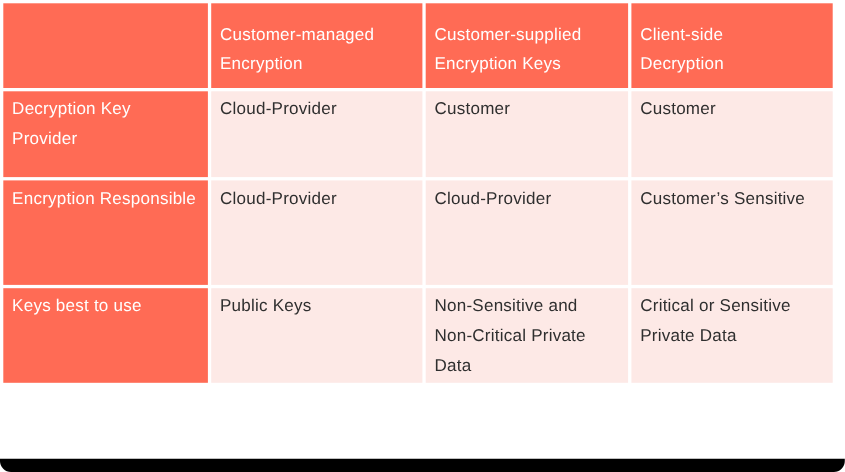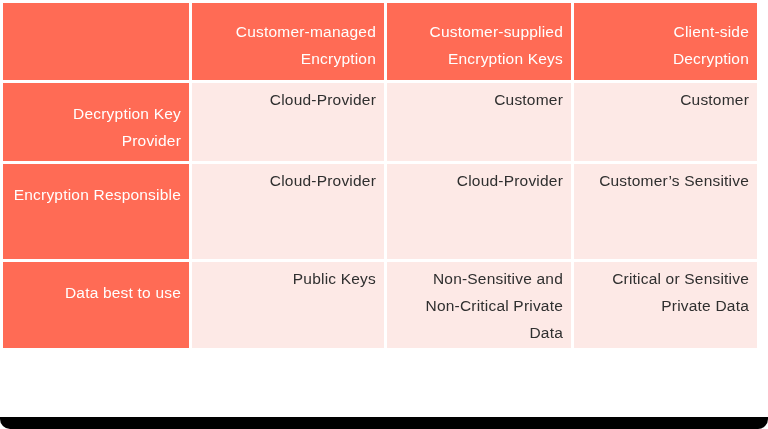--- a/index.html
+++ b/index.html
@@ -24,41 +24,41 @@
   }
   table.cmp{
     border-collapse:separate;
     border-spacing:3px;
     table-layout:fixed;
     width:760px;
     margin:0;
   }
   table.cmp th, table.cmp td{
     box-sizing:border-box;
-    text-align:right;
+    text-align:left;
     font-weight:normal;
     font-size:15.5px;
     line-height:27px;
     letter-spacing:0.2px;
     white-space:pre-line;
     overflow:hidden;
   }
   
   thead th{
     background:var(--accent);
     color:var(--header-text);
     vertical-align:bottom;
     padding:4px 8px 8px 8px;
   }
   
   tbody th{
     background:var(--accent);
     color:var(--header-text);
     vertical-align:top;
-    padding:17px 8px 2px 8px;
+    padding:3px 8px 2px 8px;
   }
   
   tbody td{
     background:var(--cell-bg);
     color:var(--cell-text);
     vertical-align:top;
     padding:3px 8px 2px 8px;
   }
   tr.h-head{height:77px;}
   tr.h-r0{height:78px;}
@@ -104,21 +104,21 @@
         <td>Customer</td>
         <td>Customer</td>
       </tr>
       <tr class="h-r2">
         <th>Encryption Responsible</th>
         <td>Cloud-Provider</td>
         <td>Cloud-Provider</td>
         <td>Customer’s Sensitive</td>
       </tr>
       <tr class="h-r3">
-        <th>Data best to use</th>
+        <th>Keys best to use</th>
         <td>Public Keys</td>
         <td>Non-Sensitive and
 Non-Critical Private
 Data</td>
         <td>Critical or Sensitive
 Private Data</td>
       </tr>
     </tbody>
   </table>
 

